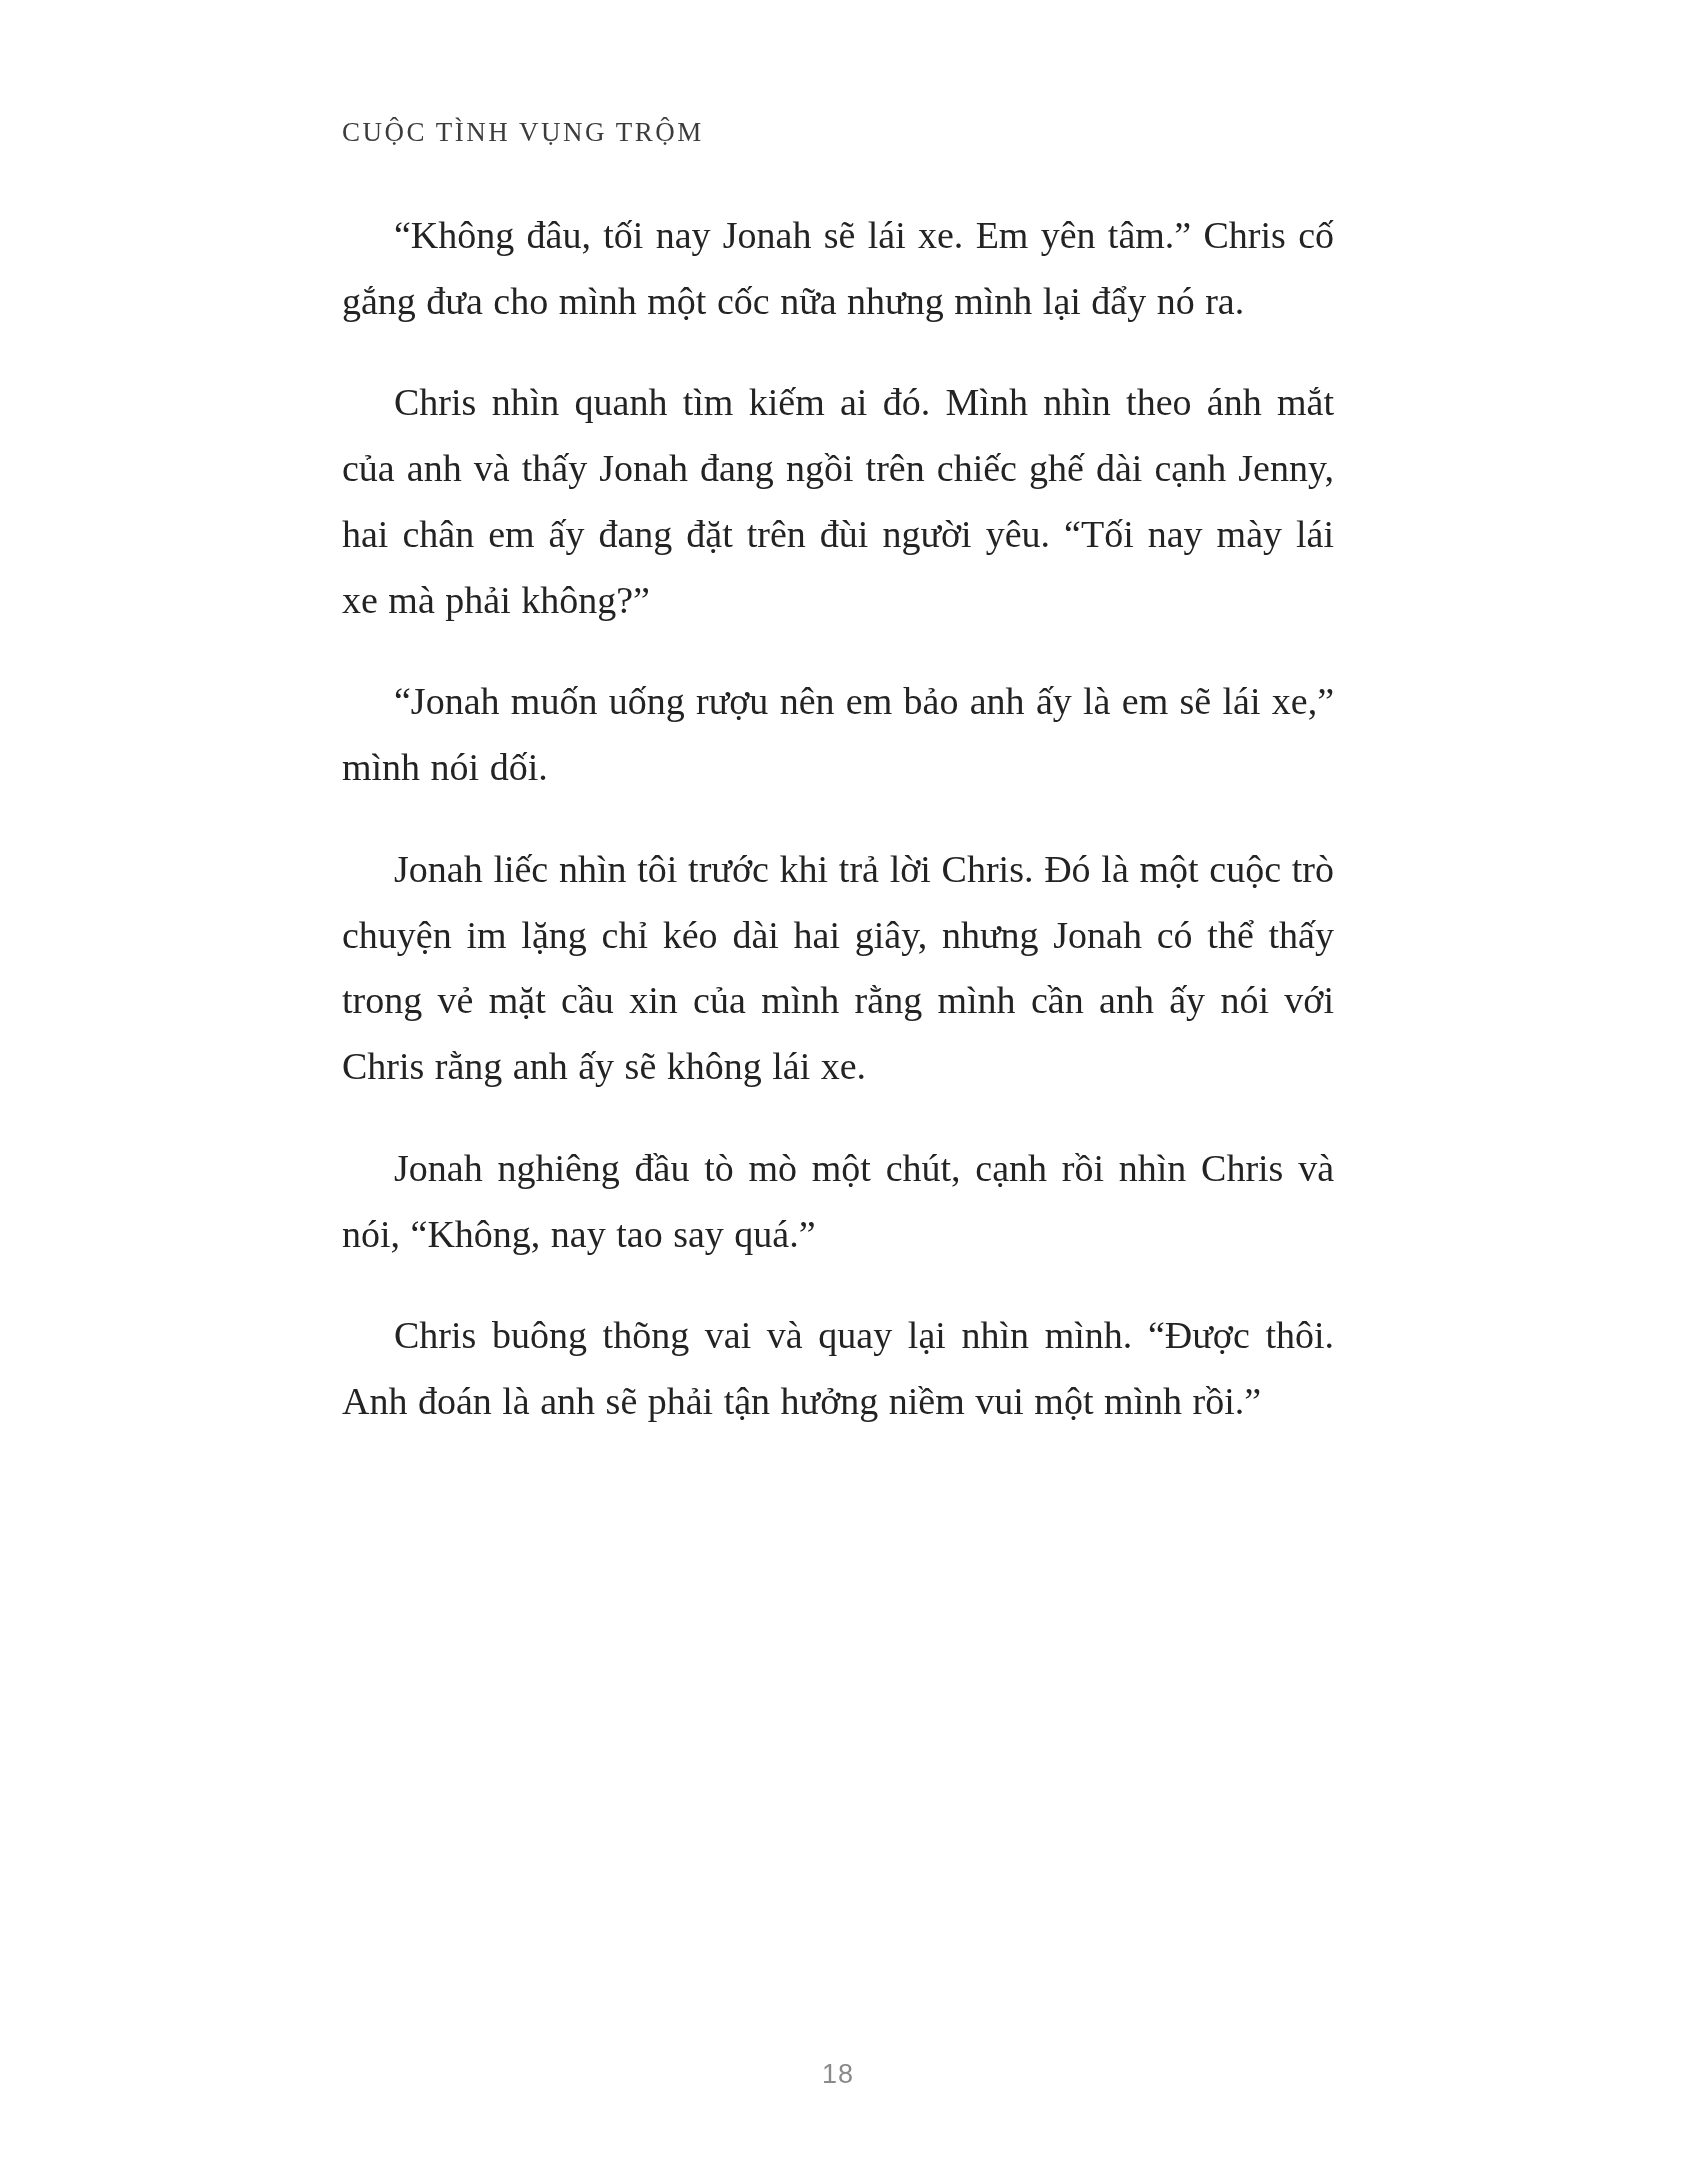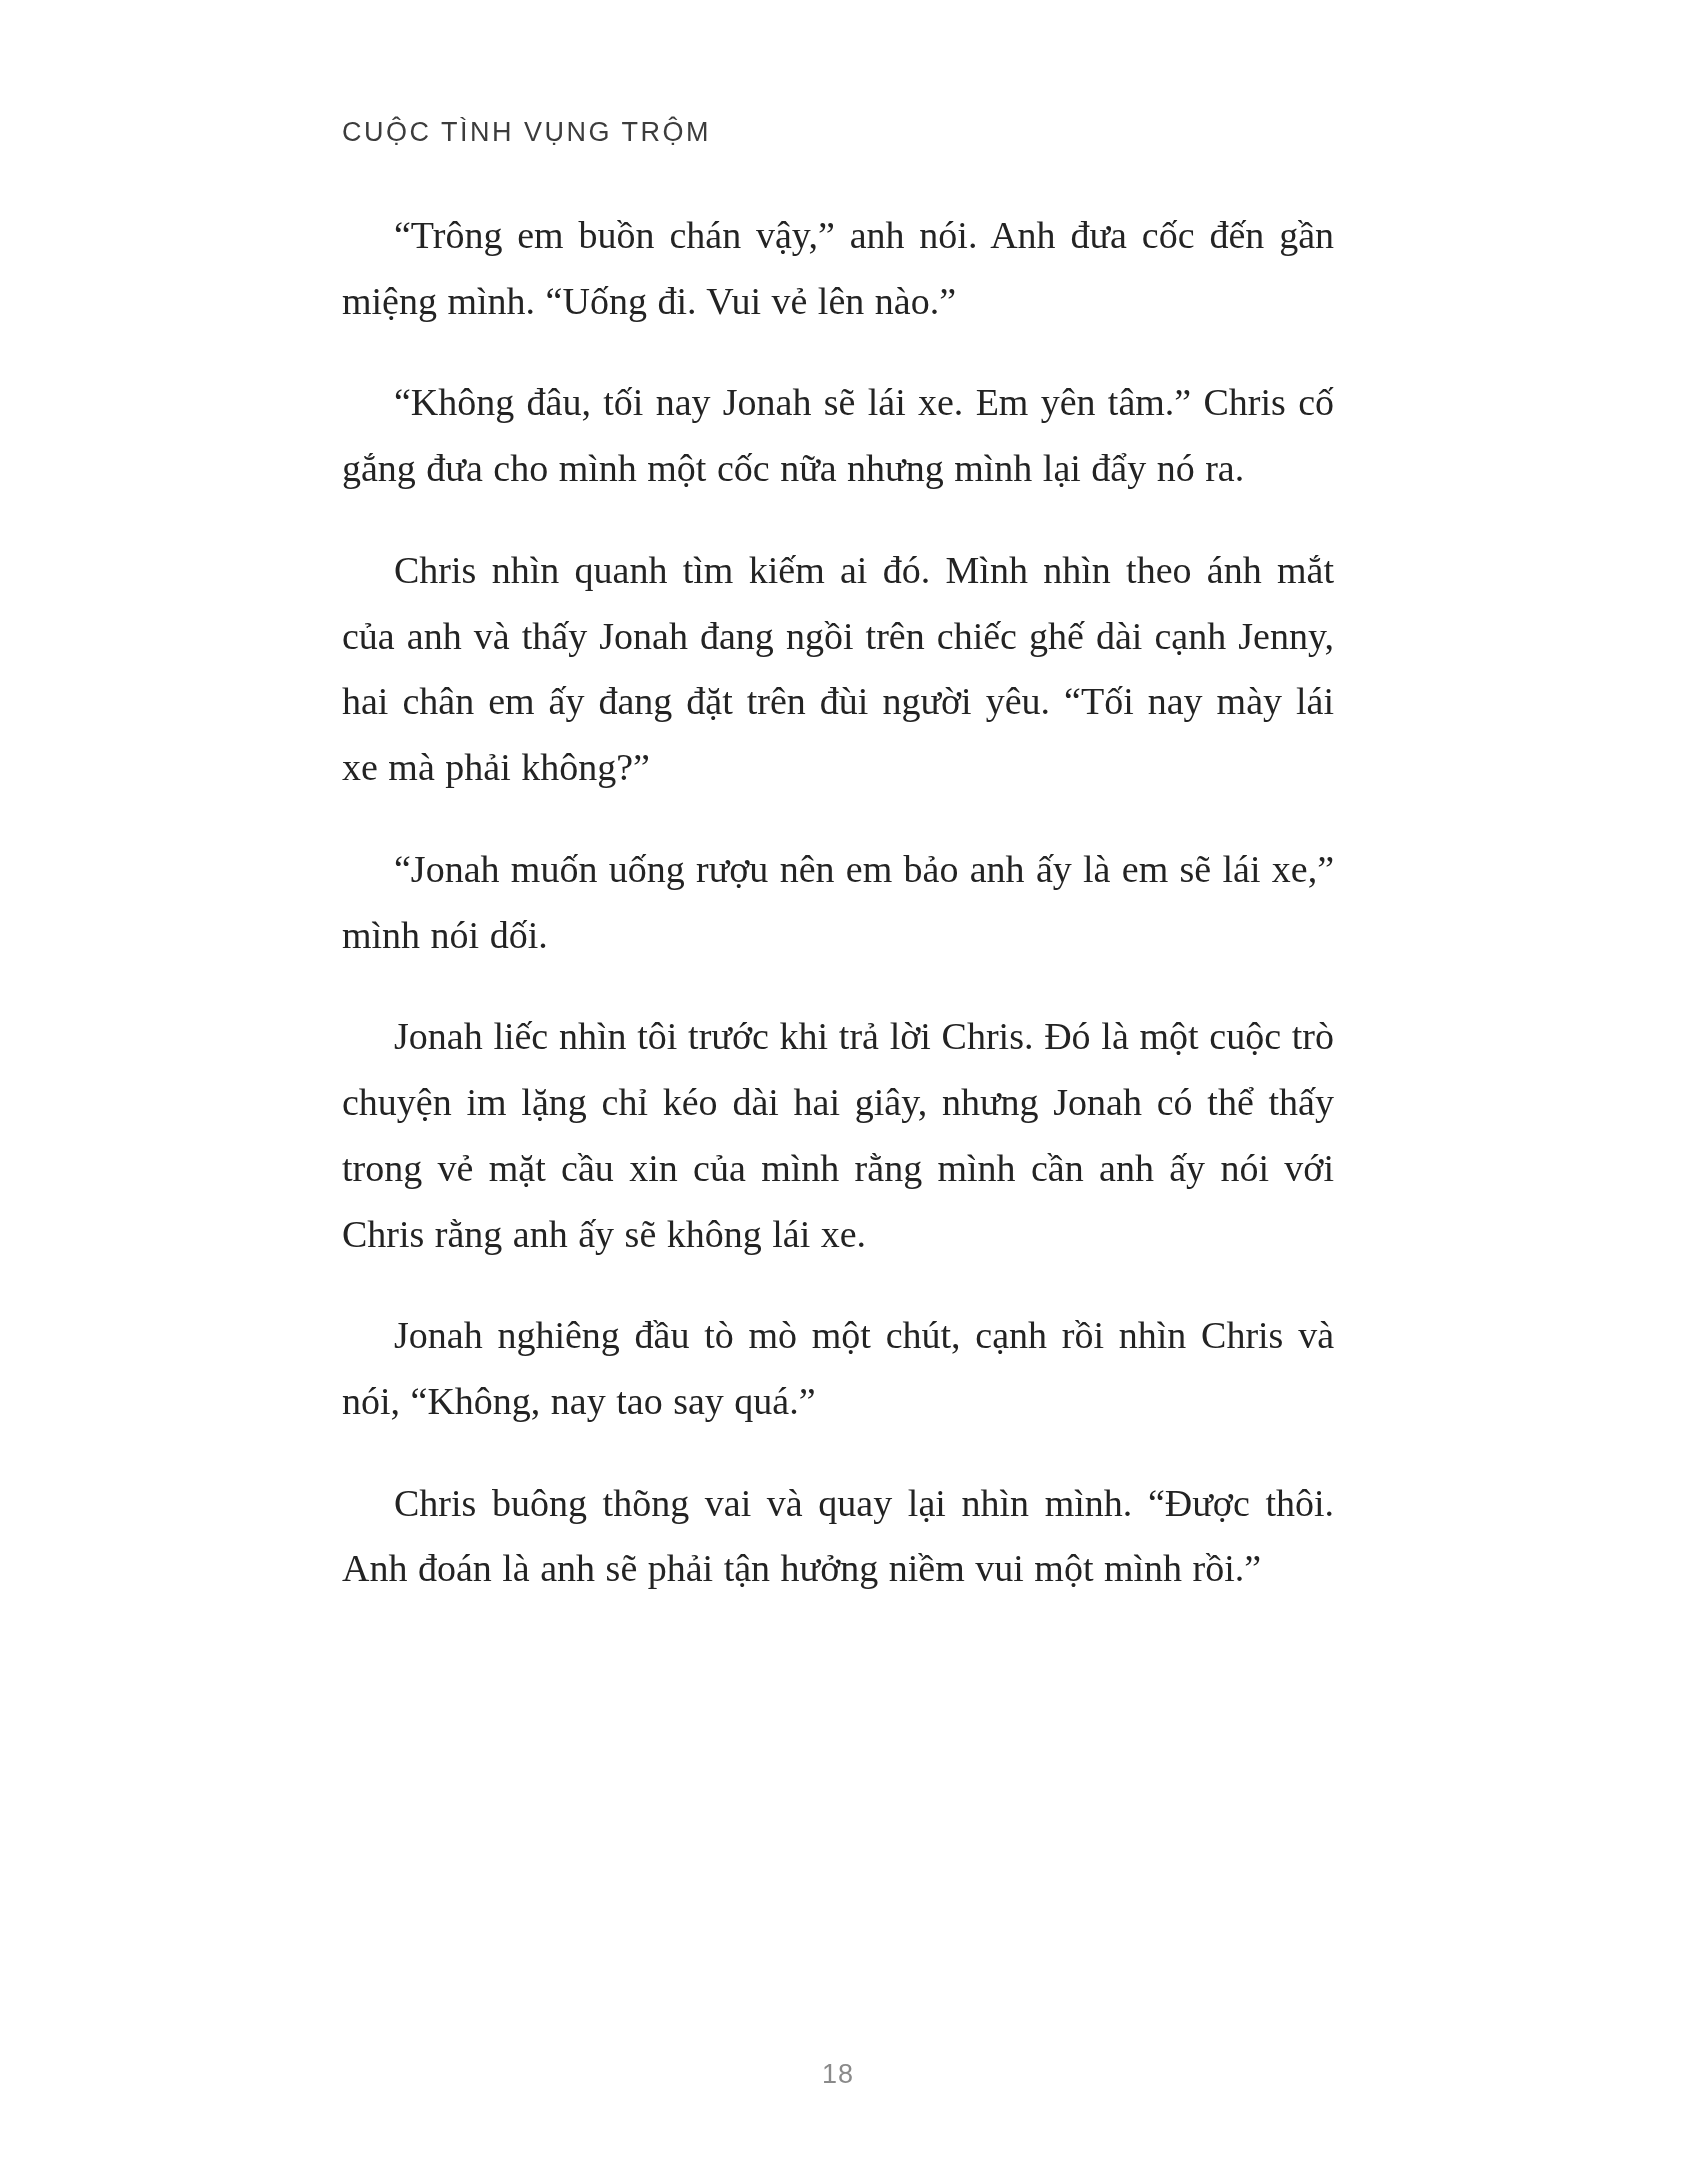--- a/index.html
+++ b/index.html
@@ -13,21 +13,21 @@
     height: 2178px;
     background: #ffffff;
     overflow: hidden;
     font-family: "Liberation Serif", serif;
     color: #232323;
   }
   .running-head {
     position: absolute;
     top: 117px;
     left: 342px;
-    font-family: Liberation Sans, sans-serif;
+    font-family: Liberation Serif, serif;
     font-size: 27px;
     font-weight: 500;
     letter-spacing: 2.5px;
     color: #3c3c3c;
     text-transform: uppercase;
   }
   .content {
     position: absolute;
     top: 203px;
     left: 342px;
@@ -56,21 +56,20 @@
   }
 </style>
 </head>
 <body>
 
 <div class="page">
 
   <div class="running-head">CUỘC TÌNH VỤNG TRỘM</div>
 
   <div class="content">
-      <p>“Trông em buồn chán vậy,” anh nói. Anh đưa cốc đến gần miệng mình. “Uống đi. Vui vẻ lên nào.”</p>
       <p>“Không đâu, tối nay Jonah sẽ lái xe. Em yên tâm.” Chris cố gắng đưa cho mình một cốc nữa nhưng mình lại đẩy nó ra.</p>
       <p>Chris nhìn quanh tìm kiếm ai đó. Mình nhìn theo ánh mắt của anh và thấy Jonah đang ngồi trên chiếc ghế dài cạnh Jenny, hai chân em ấy đang đặt trên đùi người yêu. “Tối nay mày lái xe mà phải không?”</p>
       <p>“Jonah muốn uống rượu nên em bảo anh ấy là em sẽ lái xe,” mình nói dối.</p>
       <p>Jonah liếc nhìn tôi trước khi trả lời Chris. Đó là một cuộc trò chuyện im lặng chỉ kéo dài hai giây, nhưng Jonah có thể thấy trong vẻ mặt cầu xin của mình rằng mình cần anh ấy nói với Chris rằng anh ấy sẽ không lái xe.</p>
       <p>Jonah nghiêng đầu tò mò một chút, cạnh rồi nhìn Chris và nói, “Không, nay tao say quá.”</p>
       <p>Chris buông thõng vai và quay lại nhìn mình. “Được thôi. Anh đoán là anh sẽ phải tận hưởng niềm vui một mình rồi.”</p>
     </div>
 
   <div class="page-number">18</div>
 

